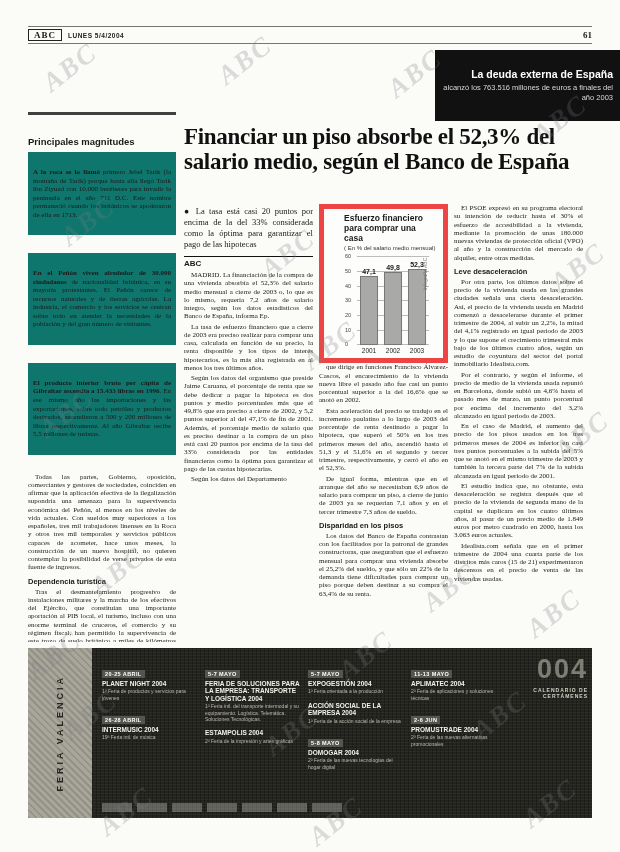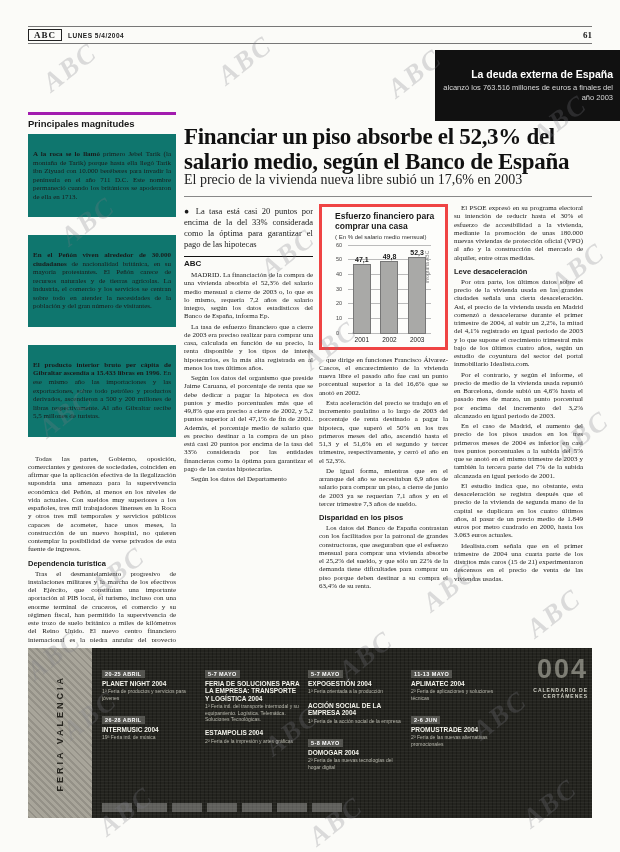--- a/index.html
+++ b/index.html
@@ -11,37 +11,37 @@
   .brand-box{border:1px solid #222;font:bold 9px "Liberation Serif",serif;padding:0 5px;margin-right:6px;letter-spacing:1px;}
   .date-txt{font:bold 6.5px "Liberation Sans",sans-serif;letter-spacing:.5px;color:#222;}
   .page-num{margin-left:auto;font:bold 9px "Liberation Serif",serif;color:#222;}
   
   .breaking{position:absolute;left:435px;top:50px;width:186px;min-height:56px;background:#111;color:#fff;
             padding:18px 8px;box-sizing:border-box;text-align:right;}
   .breaking h3{margin:0 0 3px 0;font:bold 10.5px "Liberation Sans",sans-serif;}
   .breaking p{margin:0;font:7.5px/1.35 "Liberation Sans",sans-serif;color:#d8d8d8;}
   
   .sidebar{position:absolute;left:28px;top:112px;width:148px;height:530px;overflow:hidden;}
-  .sidebar h2{margin:0 0 5px 0;border-top:3px solid #a21caf;padding-top:3px;
+  .sidebar h2{margin:0 0 5px 0;border-top:3px solid #404040;padding-top:21px;
               font:bold 9.5px "Liberation Sans",sans-serif;}
   .hl{background:#0f766e;padding:16px 5px;margin-bottom:18px;font-size:7px;line-height:1.22;text-align:justify;}
   .hl b{font-weight:bold;}
   .body-p{margin:0 0 2px 0;font-size:7px;line-height:1.18;text-align:justify;text-indent:7px;}
   .col-subhead{margin:5px 0 2px 0;font:bold 7.5px "Liberation Sans",sans-serif;}
   
   .headline{position:absolute;left:184px;top:110px;width:410px;
             font:bold 23px/1.08 "Liberation Serif",serif;color:#101010;letter-spacing:-.3px;}
   .deck{position:absolute;left:184px;top:172px;width:408px;border-bottom:1px solid #888;padding-bottom:8px;
         font:14px "Liberation Serif",serif;color:#222;}
   .columns{position:absolute;left:184px;top:204px;width:408px;height:438px;display:flex;gap:6px;overflow:hidden;}
   .col{width:129px;overflow:hidden;}
   .lead-bullet{font-size:8.5px;line-height:1.3;text-align:justify;margin:2px 0 6px 0;}
   .byline{border-top:1px solid #111;margin-top:6px;padding-top:2px;font:bold 8px "Liberation Sans",sans-serif;margin-bottom:3px;}
   
-  .chartbox{border:3px solid #ef4444;padding:5px 6px 4px 13px;margin-bottom:6px;position:relative;background:#fdfdfb;}
+  .chartbox{border:5px solid #ef4444;padding:5px 6px 4px 20px;position:relative;background:#fdfdfb;}
   .chartbox h3{margin:0;font:bold 8.5px/1.15 "Liberation Sans",sans-serif;}
   .chart-sub{font:6px "Liberation Sans",sans-serif;color:#333;margin:2px 0 6px 0;}
   .plot{position:relative;height:88px;margin-left:13px;margin-right:8px;}
   .gridline{position:absolute;left:0;right:0;height:1px;background:#bbb;}
   .ytick{position:absolute;left:-12px;top:-3px;font:5.5px "Liberation Sans",sans-serif;color:#444;}
   .bars{position:absolute;left:0;right:0;top:0;bottom:0;display:flex;justify-content:space-around;align-items:flex-end;}
   .bar-wrap{display:flex;flex-direction:column;align-items:center;justify-content:flex-end;height:100%;width:26px;}
   .bar-val{font:bold 7px "Liberation Sans",sans-serif;margin-bottom:1px;}
   .bar{width:18px;background:#a9a9a7;border:1px solid #777;box-sizing:border-box;}
   .xticks{display:flex;justify-content:space-around;margin-left:13px;margin-right:8px;margin-top:2px;}
@@ -97,21 +97,20 @@
         <div class="hl"><b>El producto interior bruto per cápita de Gibraltar ascendía a 15.433 libras en 1996</b>. En ese mismo año las importaciones y las exportaciones, sobre todo petróleo y productos derivados, ascendieron a 500 y 200 millones de libras respectivamente. Al año Gibraltar recibe 5,5 millones de turistas.</div>
       </div>
     <div>
         <p class="body-p">Todas las partes, Gobierno, oposición, comerciantes y gestores de sociedades, coinciden en afirmar que la aplicación efectiva de la ilegalización supondría una amenaza para la supervivencia económica del Peñón, al menos en los niveles de vida actuales. Con sueldos muy superiores a los españoles, tres mil trabajadores linenses en la Roca y otros tres mil temporales y servicios públicos capaces de acometer, hace unos meses, la construcción de un nuevo hospital, no quieren contemplar la posibilidad de verse privados de esta fuente de ingresos.</p>
         <h4 class="col-subhead">Dependencia turística</h4>
         <p class="body-p">Tras el desmantelamiento progresivo de instalaciones militares y la marcha de los efectivos del Ejército, que constituían una importante aportación al PIB local, el turismo, incluso con una enorme terminal de cruceros, el comercio y su régimen fiscal, han permitido la supervivencia de este trozo de suelo británico a miles de kilómetros del Reino Unido. El nuevo centro financiero internacional es la piedra angular del proyecto económico de Peter Caruana para Gibraltar en el siglo XXI. En concreto por la decisión de la UE, comenzará el declive de uno de los mayores paraísos fiscales del mundo.</p>
       </div>
   </div>
 
   <h1 class="headline">Financiar un piso absorbe el 52,3% del salario medio, según el Banco de España</h1>
-  <div class="deck">El precio de la vivienda nueva libre subió un 17,6% en 2003</div>
 
   <div class="columns">
     <div class="col">
       <p class="lead-bullet">● La tasa está casi 20 puntos por encima de la del 33% considerada como la óptima para garantizar el pago de las hipotecas</p>
       <div class="byline">ABC</div>
       <div>
           <p class="body-p">MADRID. La financiación de la compra de una vivienda absorbía el 52,3% del salario medio mensual a cierre de 2003 o, lo que es lo mismo, requería 7,2 años de salario íntegro, según los datos estadísticos del Banco de España, informa Ep.</p>
           <p class="body-p">La tasa de esfuerzo financiero que a cierre de 2003 era preciso realizar para comprar una casa, calculada en función de su precio, la renta disponible y los tipos de interés hipotecarios, es la más alta registrada en al menos los tres últimos años.</p>
           <p class="body-p">Según los datos del organismo que preside Jaime Caruana, el porcentaje de renta que se debe dedicar a pagar la hipoteca es dos puntos y medio porcentuales más que el 49,8% que era preciso a cierre de 2002, y 5,2 puntos superior al del 47,1% de fin de 2001. Además, el porcentaje medio de salario que es preciso destinar a la compra de un piso está casi 20 puntos por encima de la tasa del 33% considerada por las entidades financieras como la óptima para garantizar el pago de las cuotas hipotecarias.</p>
           <p class="body-p">Según los datos del Departamento</p>

